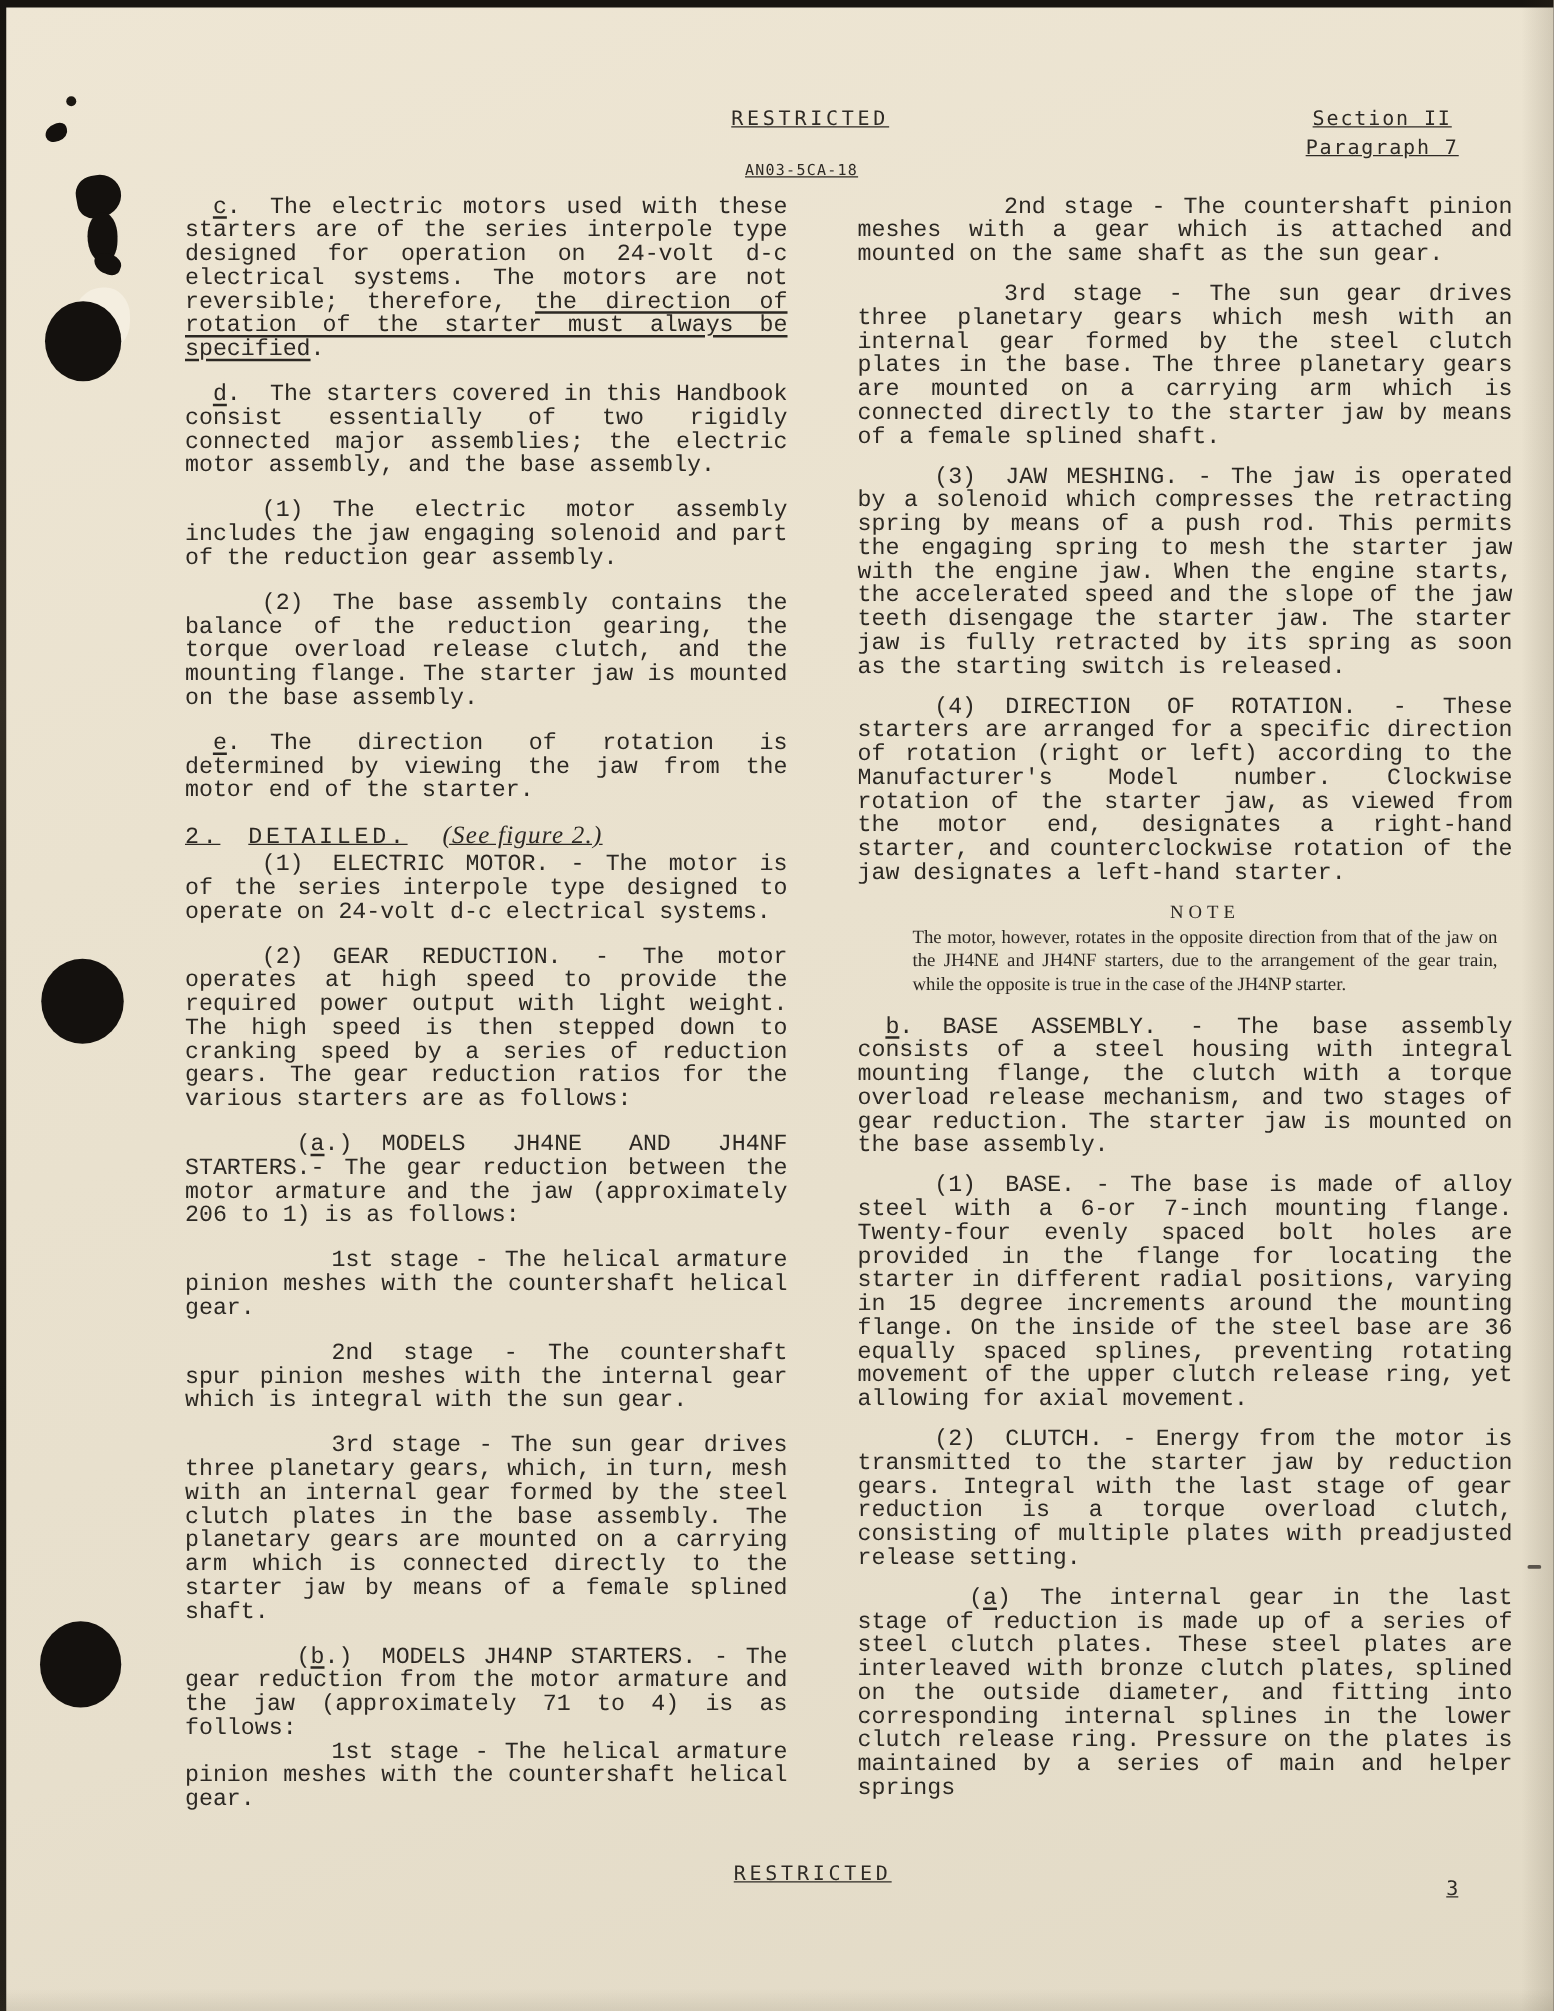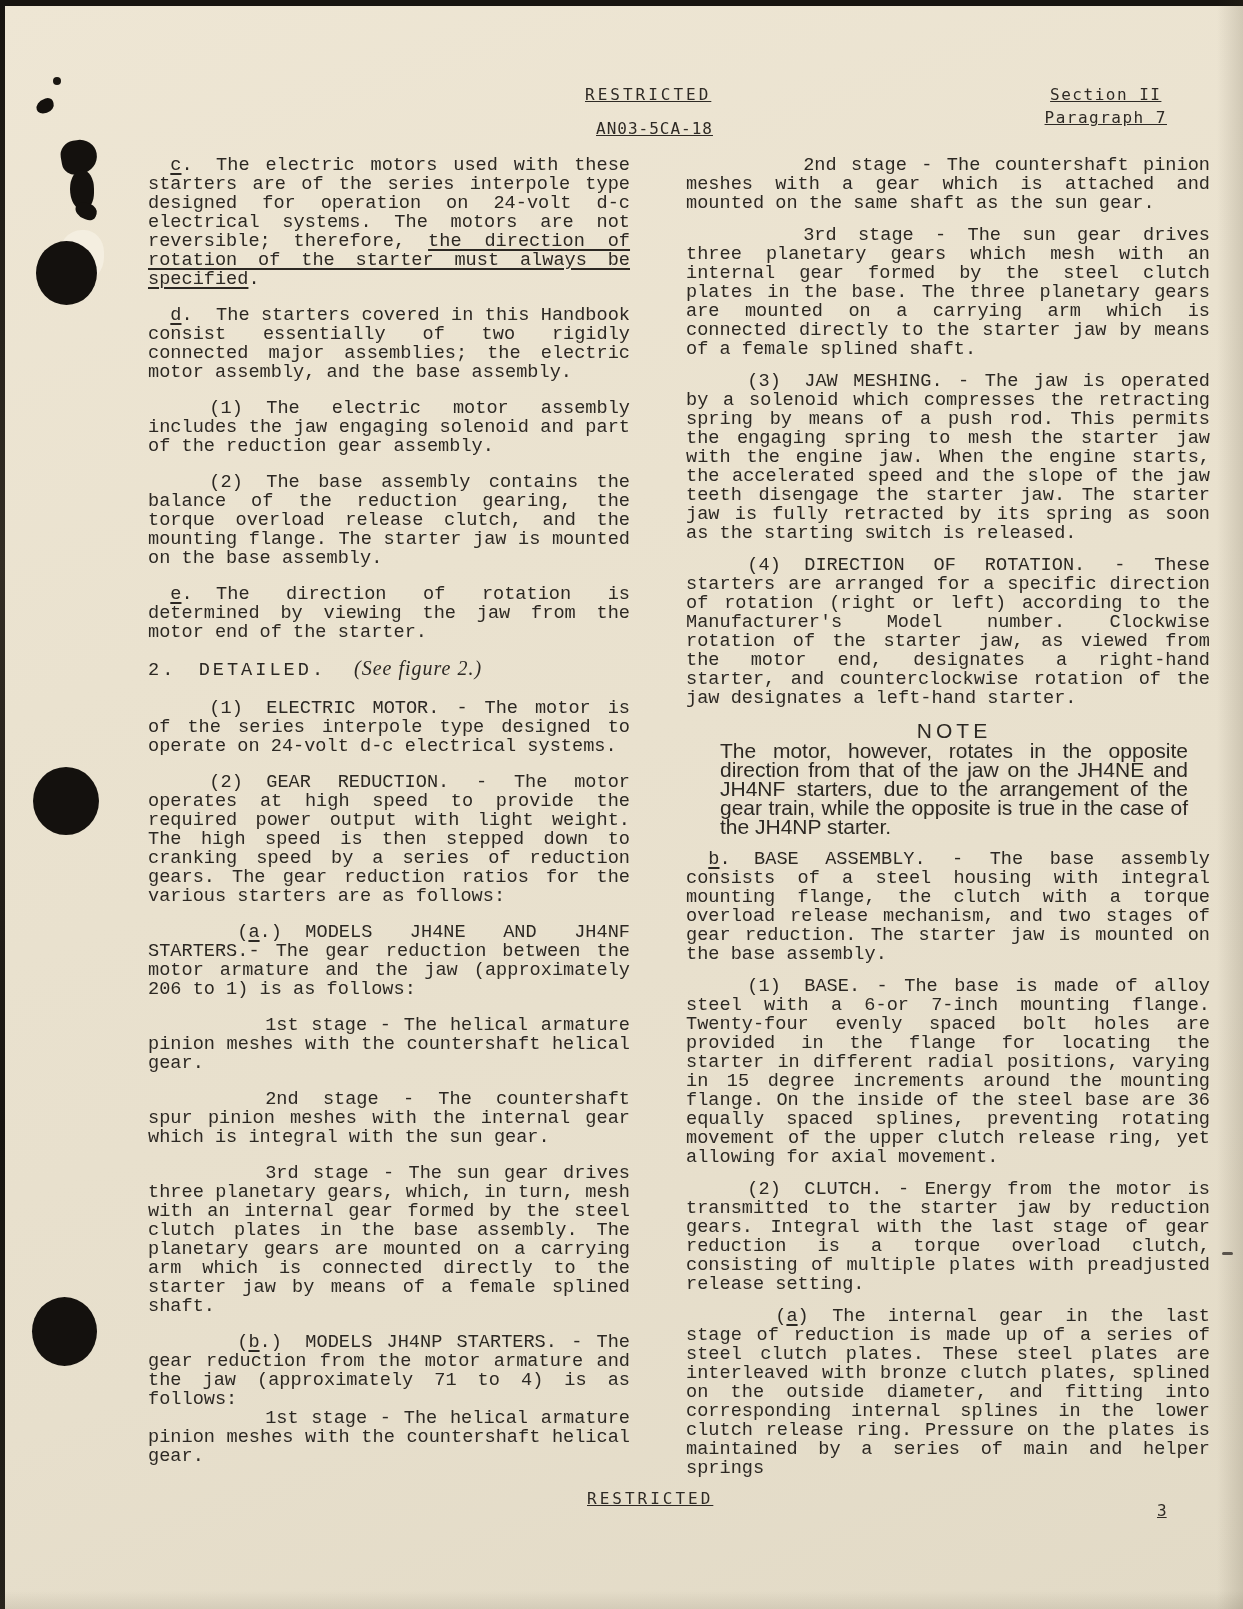--- a/index.html
+++ b/index.html
@@ -28,45 +28,45 @@
   .blob-a{position:absolute;left:36px;top:99px;width:18px;height:14px;background:#14110e;border-radius:62% 38% 55% 45%;transform:rotate(-18deg);}
   .blob-b1{position:absolute;left:75px;top:203px;width:22px;height:16px;background:#14110e;border-radius:50% 50% 40% 60%;transform:rotate(20deg);}
   .blob-b2{position:absolute;left:61px;top:140px;width:36px;height:34px;background:#14110e;border-radius:46% 54% 58% 42%;transform:rotate(-10deg);}
   .blob-b3{position:absolute;left:70px;top:170px;width:24px;height:40px;background:#14110e;border-radius:50% 50% 45% 55%;}
   .dash-right{position:absolute;left:1222px;top:1252px;width:11px;height:3px;background:#59534b;border-radius:2px;}
 
   
   .gothic{font-family:"DejaVu Sans Mono",monospace;color:#2e2a25;text-decoration:underline;}
   .hdr-restricted{position:absolute;left:585px;top:85px;font-size:16px;letter-spacing:3px;}
   .hdr-section{position:absolute;right:76px;top:83px;text-align:center;font-size:16px;letter-spacing:1.5px;line-height:23px;}
-  .hdr-doc{position:absolute;left:596px;top:119px;font-size:16px;letter-spacing:1px;}
+  .hdr-doc{position:absolute;left:596px;top:129px;font-size:12px;letter-spacing:1px;}
   .ftr-restricted{position:absolute;left:587px;top:1489px;font-size:16px;letter-spacing:3px;}
   .ftr-page{position:absolute;left:1157px;top:1501px;font-size:16px;}
 
   
   .col{position:absolute;top:156px;font-family:"Liberation Mono","DejaVu Sans Mono",monospace;
        font-size:18.6px;line-height:19px;color:#2c2823;}
   .col-left{left:148px;width:482px;}
   .col-right{left:686px;width:524px;}
   .par{margin:0 0 17px 0;text-align:justify;}
   .col-right .par{margin-bottom:13px;}
   .mb0{margin-bottom:0 !important;}
   .ti2{text-indent:2ch;}
   .ti5{text-indent:5.5ch;}
   .ti8{text-indent:8ch;}
   .ti10{text-indent:10.5ch;}
   .lbl{margin-right:2.1ch;}
   .u{text-decoration:underline;text-underline-offset:3px;text-decoration-thickness:1.5px;}
 
-  .h2{margin:14px 0 19px 0;letter-spacing:2px;}
+  .h2{margin:14px 0 3px 0;letter-spacing:2px;text-decoration:underline;}
   .h2num{margin-right:2ch;letter-spacing:3px;}
   .h2title{margin-right:2.5ch;letter-spacing:3px;}
   .h2fig{font-family:"Liberation Serif",serif;font-style:italic;font-size:20px;letter-spacing:1px;}
 
-  .note{margin:2px 0 14px 34px;width:468px;font-family:Liberation Sans, sans-serif;font-size:21px;line-height:19px;}
+  .note{margin:2px 0 14px 44px;width:468px;font-family:Liberation Serif, serif;font-size:15px;line-height:19px;}
   .note-title{text-align:center;letter-spacing:4px;margin:0 0 1px 0;}
   .note-body{margin:0;text-align:justify;}
 </style>
 </head>
 <body>
 
 <div class="page">
 
   <div class="edge-top"></div>
   <div class="edge-left"></div>

